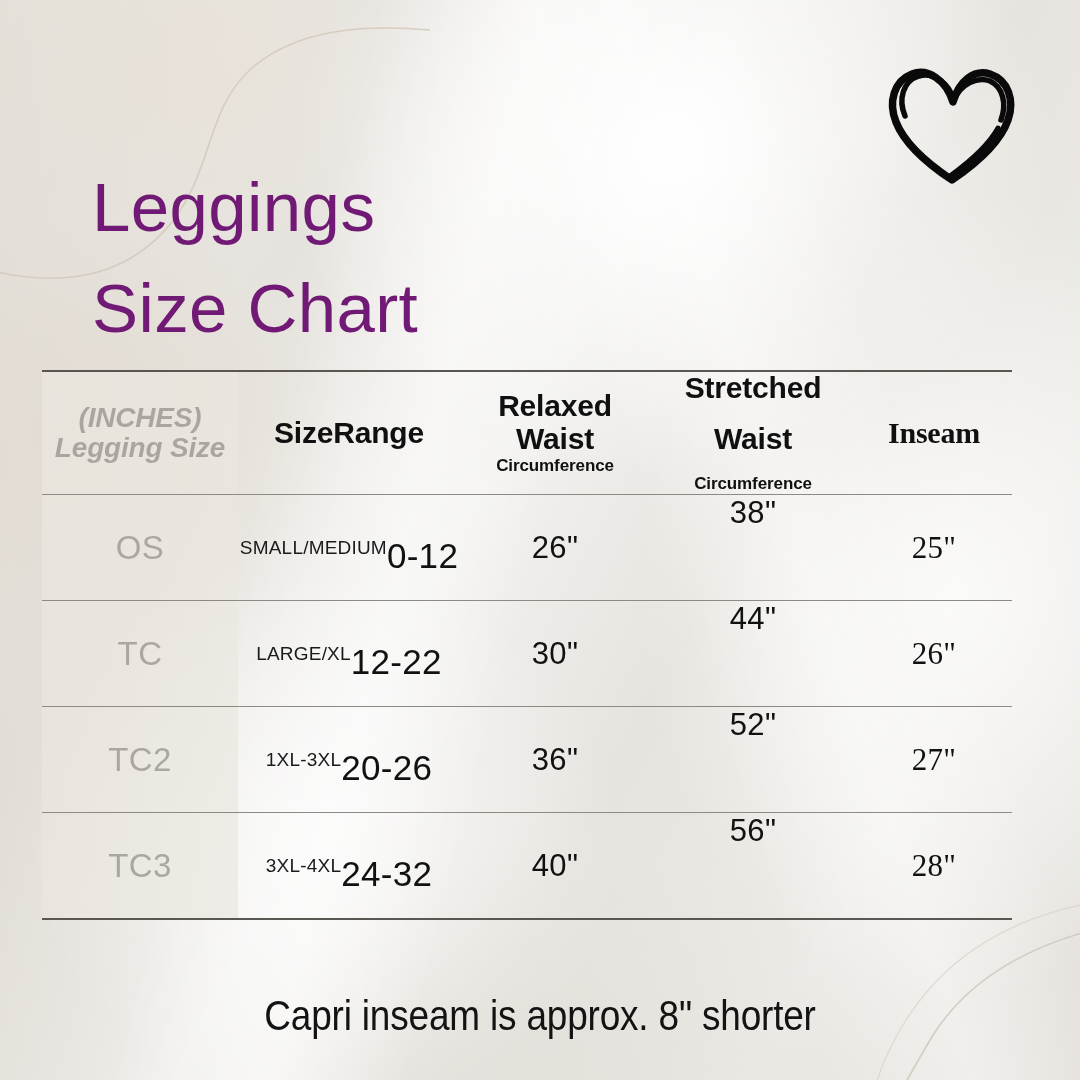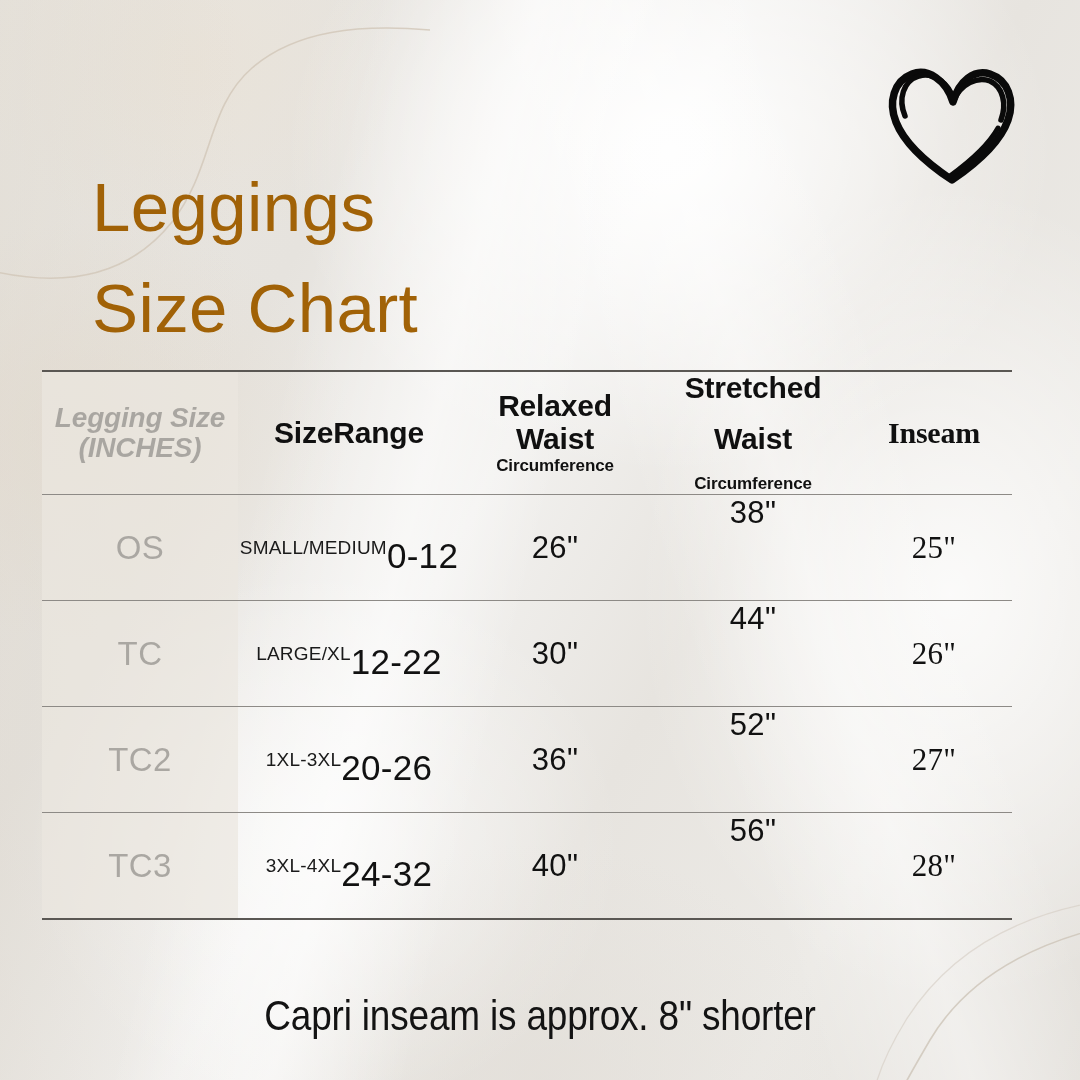--- a/index.html
+++ b/index.html
@@ -24,21 +24,21 @@
       linear-gradient(104deg, rgba(255,255,255,0) 28%, rgba(255,255,255,.55) 40%, rgba(255,255,255,0) 50%),
       linear-gradient(72deg, rgba(255,255,255,0) 58%, rgba(255,255,255,.40) 68%, rgba(255,255,255,0) 78%),
       linear-gradient(90deg, rgba(216,209,198,.30) 0%, rgba(216,209,198,0) 22%);
   }
   #bg-curves{position:absolute;inset:0;}
   
   #heart{position:absolute;left:884px;top:58px;width:136px;height:128px;}
   
   #title{position:absolute;left:92px;top:158px;width:720px;
     font-size:69px;line-height:1.46;font-weight:300;letter-spacing:.4px;
-    color:#a16207;white-space:pre-line;}
+    color:#701a75;white-space:pre-line;}
   
   #table{position:absolute;left:42px;top:370px;width:970px;}
   .rule{height:2px;background:#5a5753;width:100%;}
   .rule.thin{height:1px;background:#8d8a86;}
   .tint{position:absolute;left:0;top:0;width:196px;background:rgba(235,231,223,.70);}
   .row{display:flex;position:relative;align-items:stretch;}
   .c0{width:196px;flex:0 0 196px;display:flex;align-items:center;justify-content:center;text-align:center;}
   .c1{width:222px;flex:0 0 222px;display:flex;align-items:center;justify-content:center;}
   .c2{width:190px;flex:0 0 190px;display:flex;flex-direction:column;align-items:center;justify-content:center;}
   .c3{width:206px;flex:0 0 206px;display:flex;flex-direction:column;align-items:center;justify-content:space-between;}
@@ -84,22 +84,22 @@
 <span>Size Chart</span></div>
 
 <div id="table">
 
   <div class="rule"></div>
 
   <div class="row" id="head-row">
     <div class="tint" style="height:122px"></div>
     <div class="c0">
       <div>
+        <div class="h-main ital">(INCHES)</div>
         <div class="h-main ital">Legging Size</div>
-        <div class="h-main ital">(INCHES)</div>
       </div>
     </div>
     <div class="c1">
       <div class="h-main">Size</div>
       <div class="h-main">Range</div>
     </div>
     <div class="c2">
       <div class="h-main">Relaxed</div>
       <div class="h-main">Waist</div>
       <div class="h-sub">Circumference</div>

